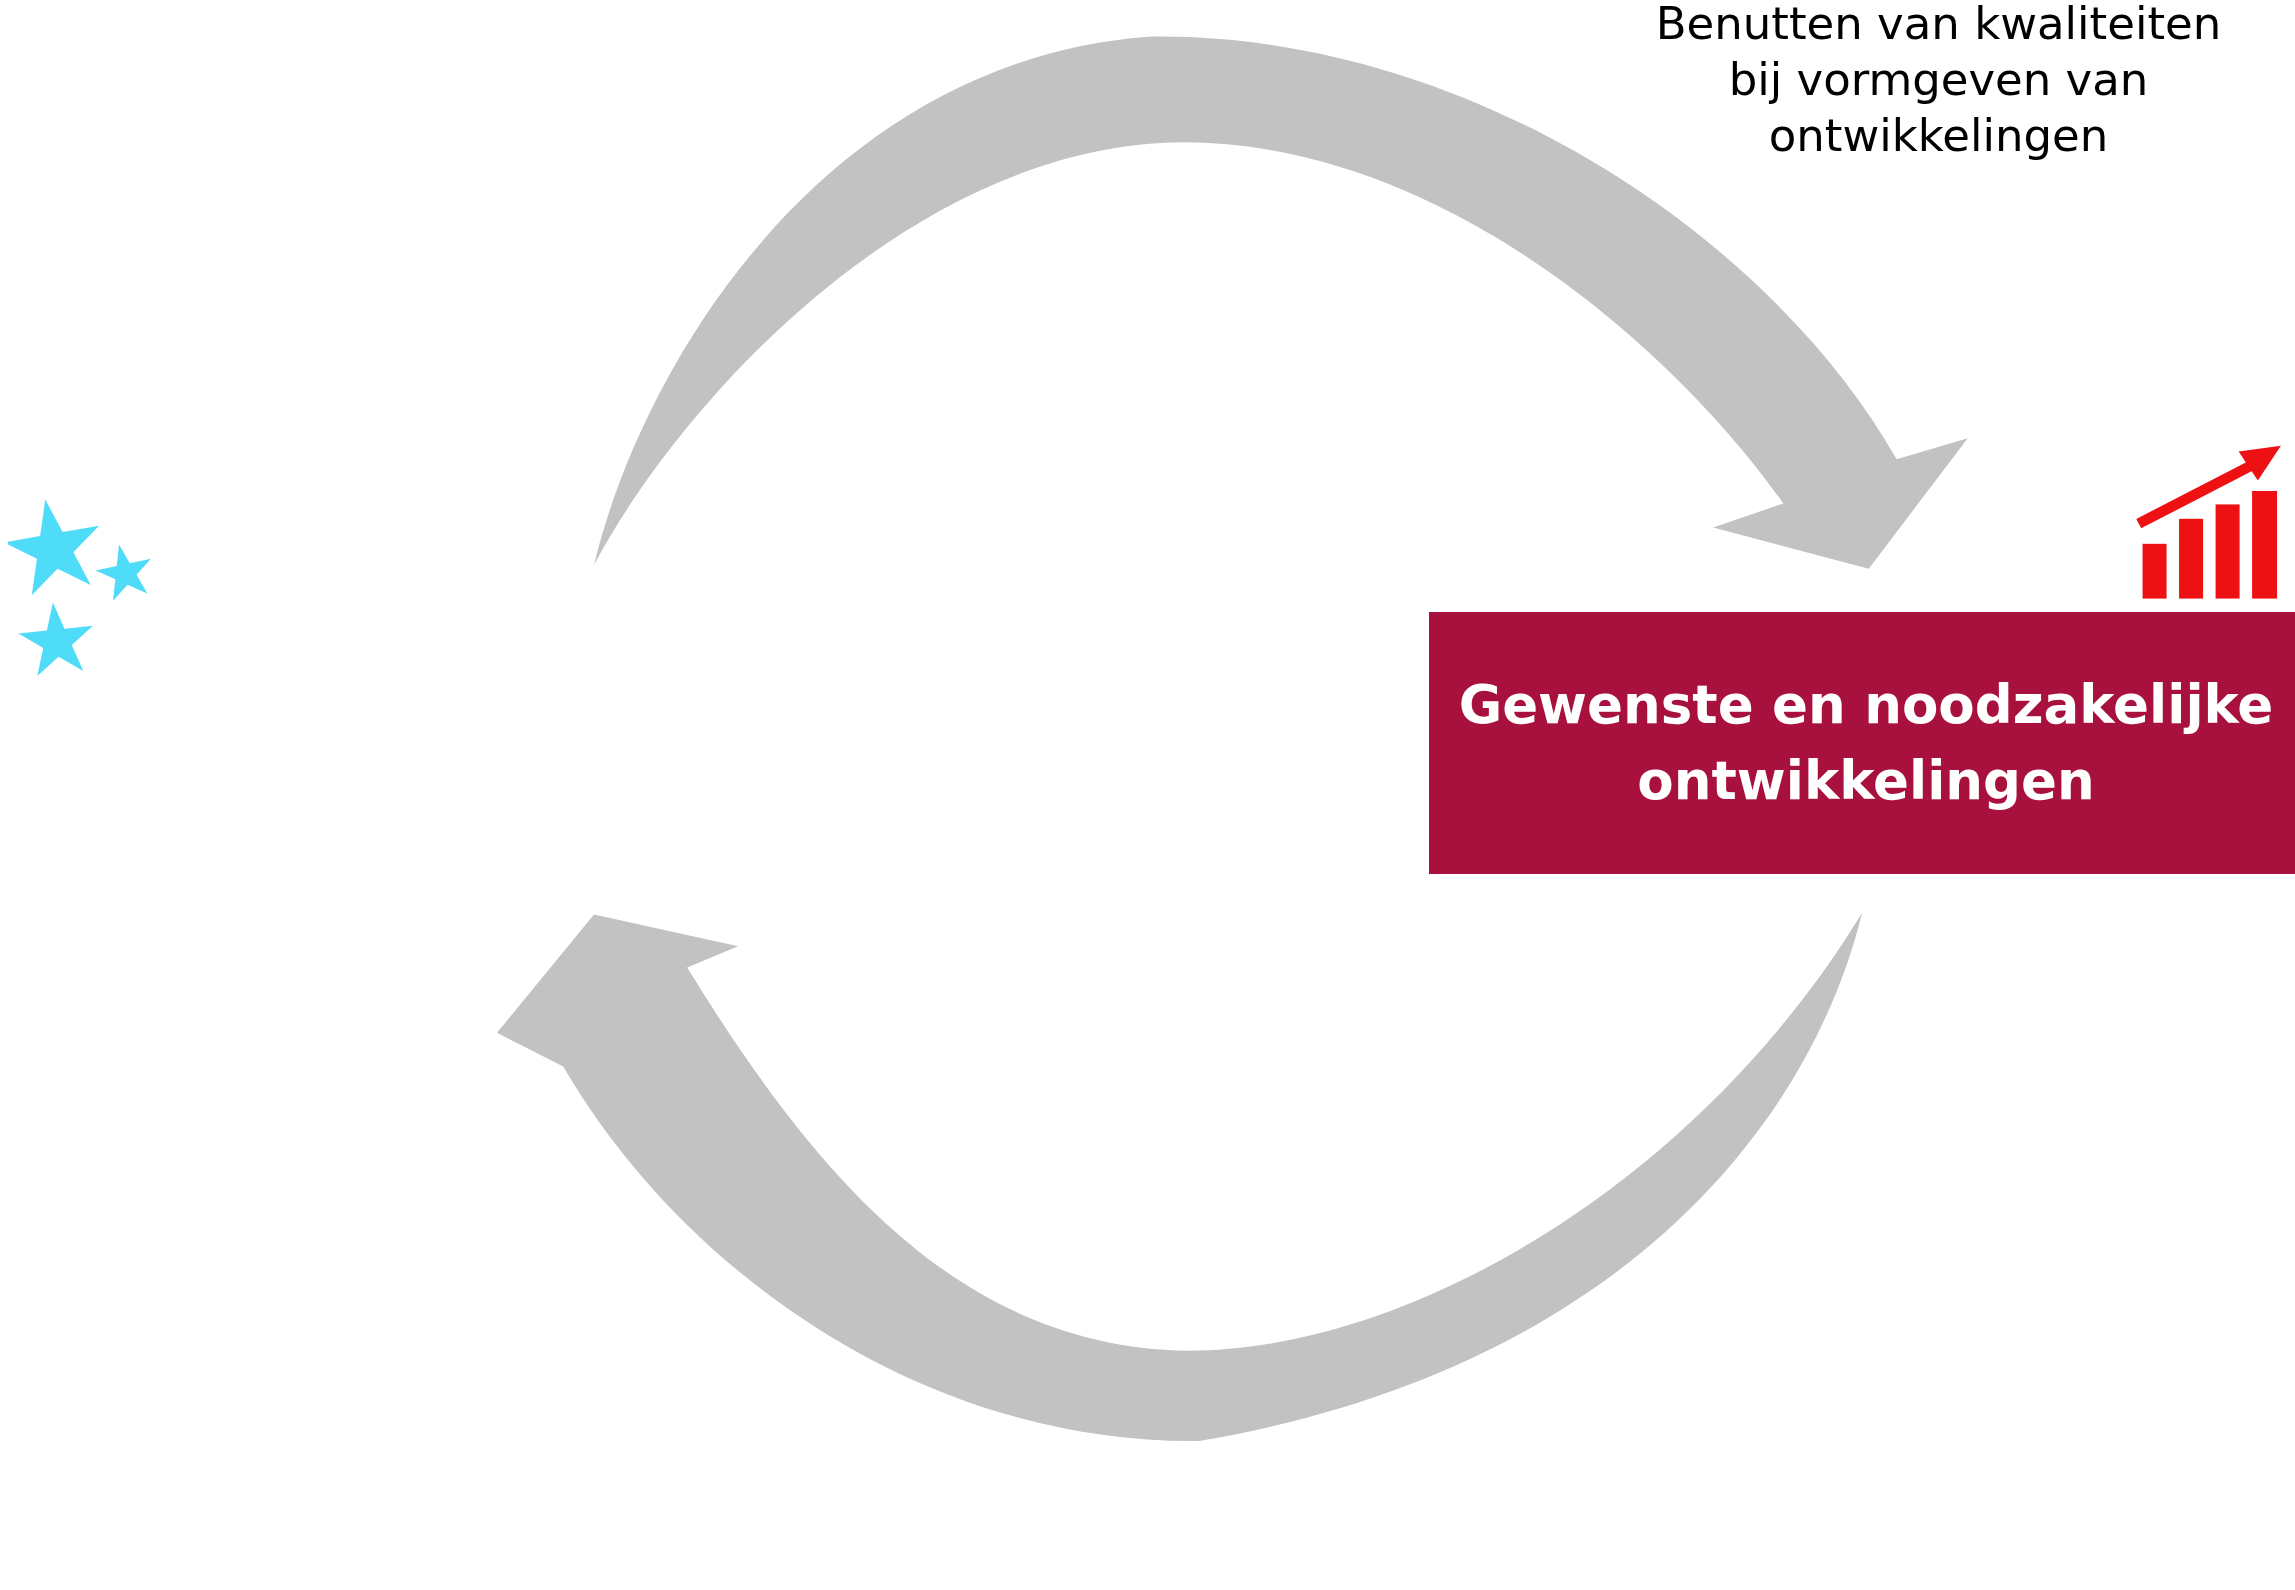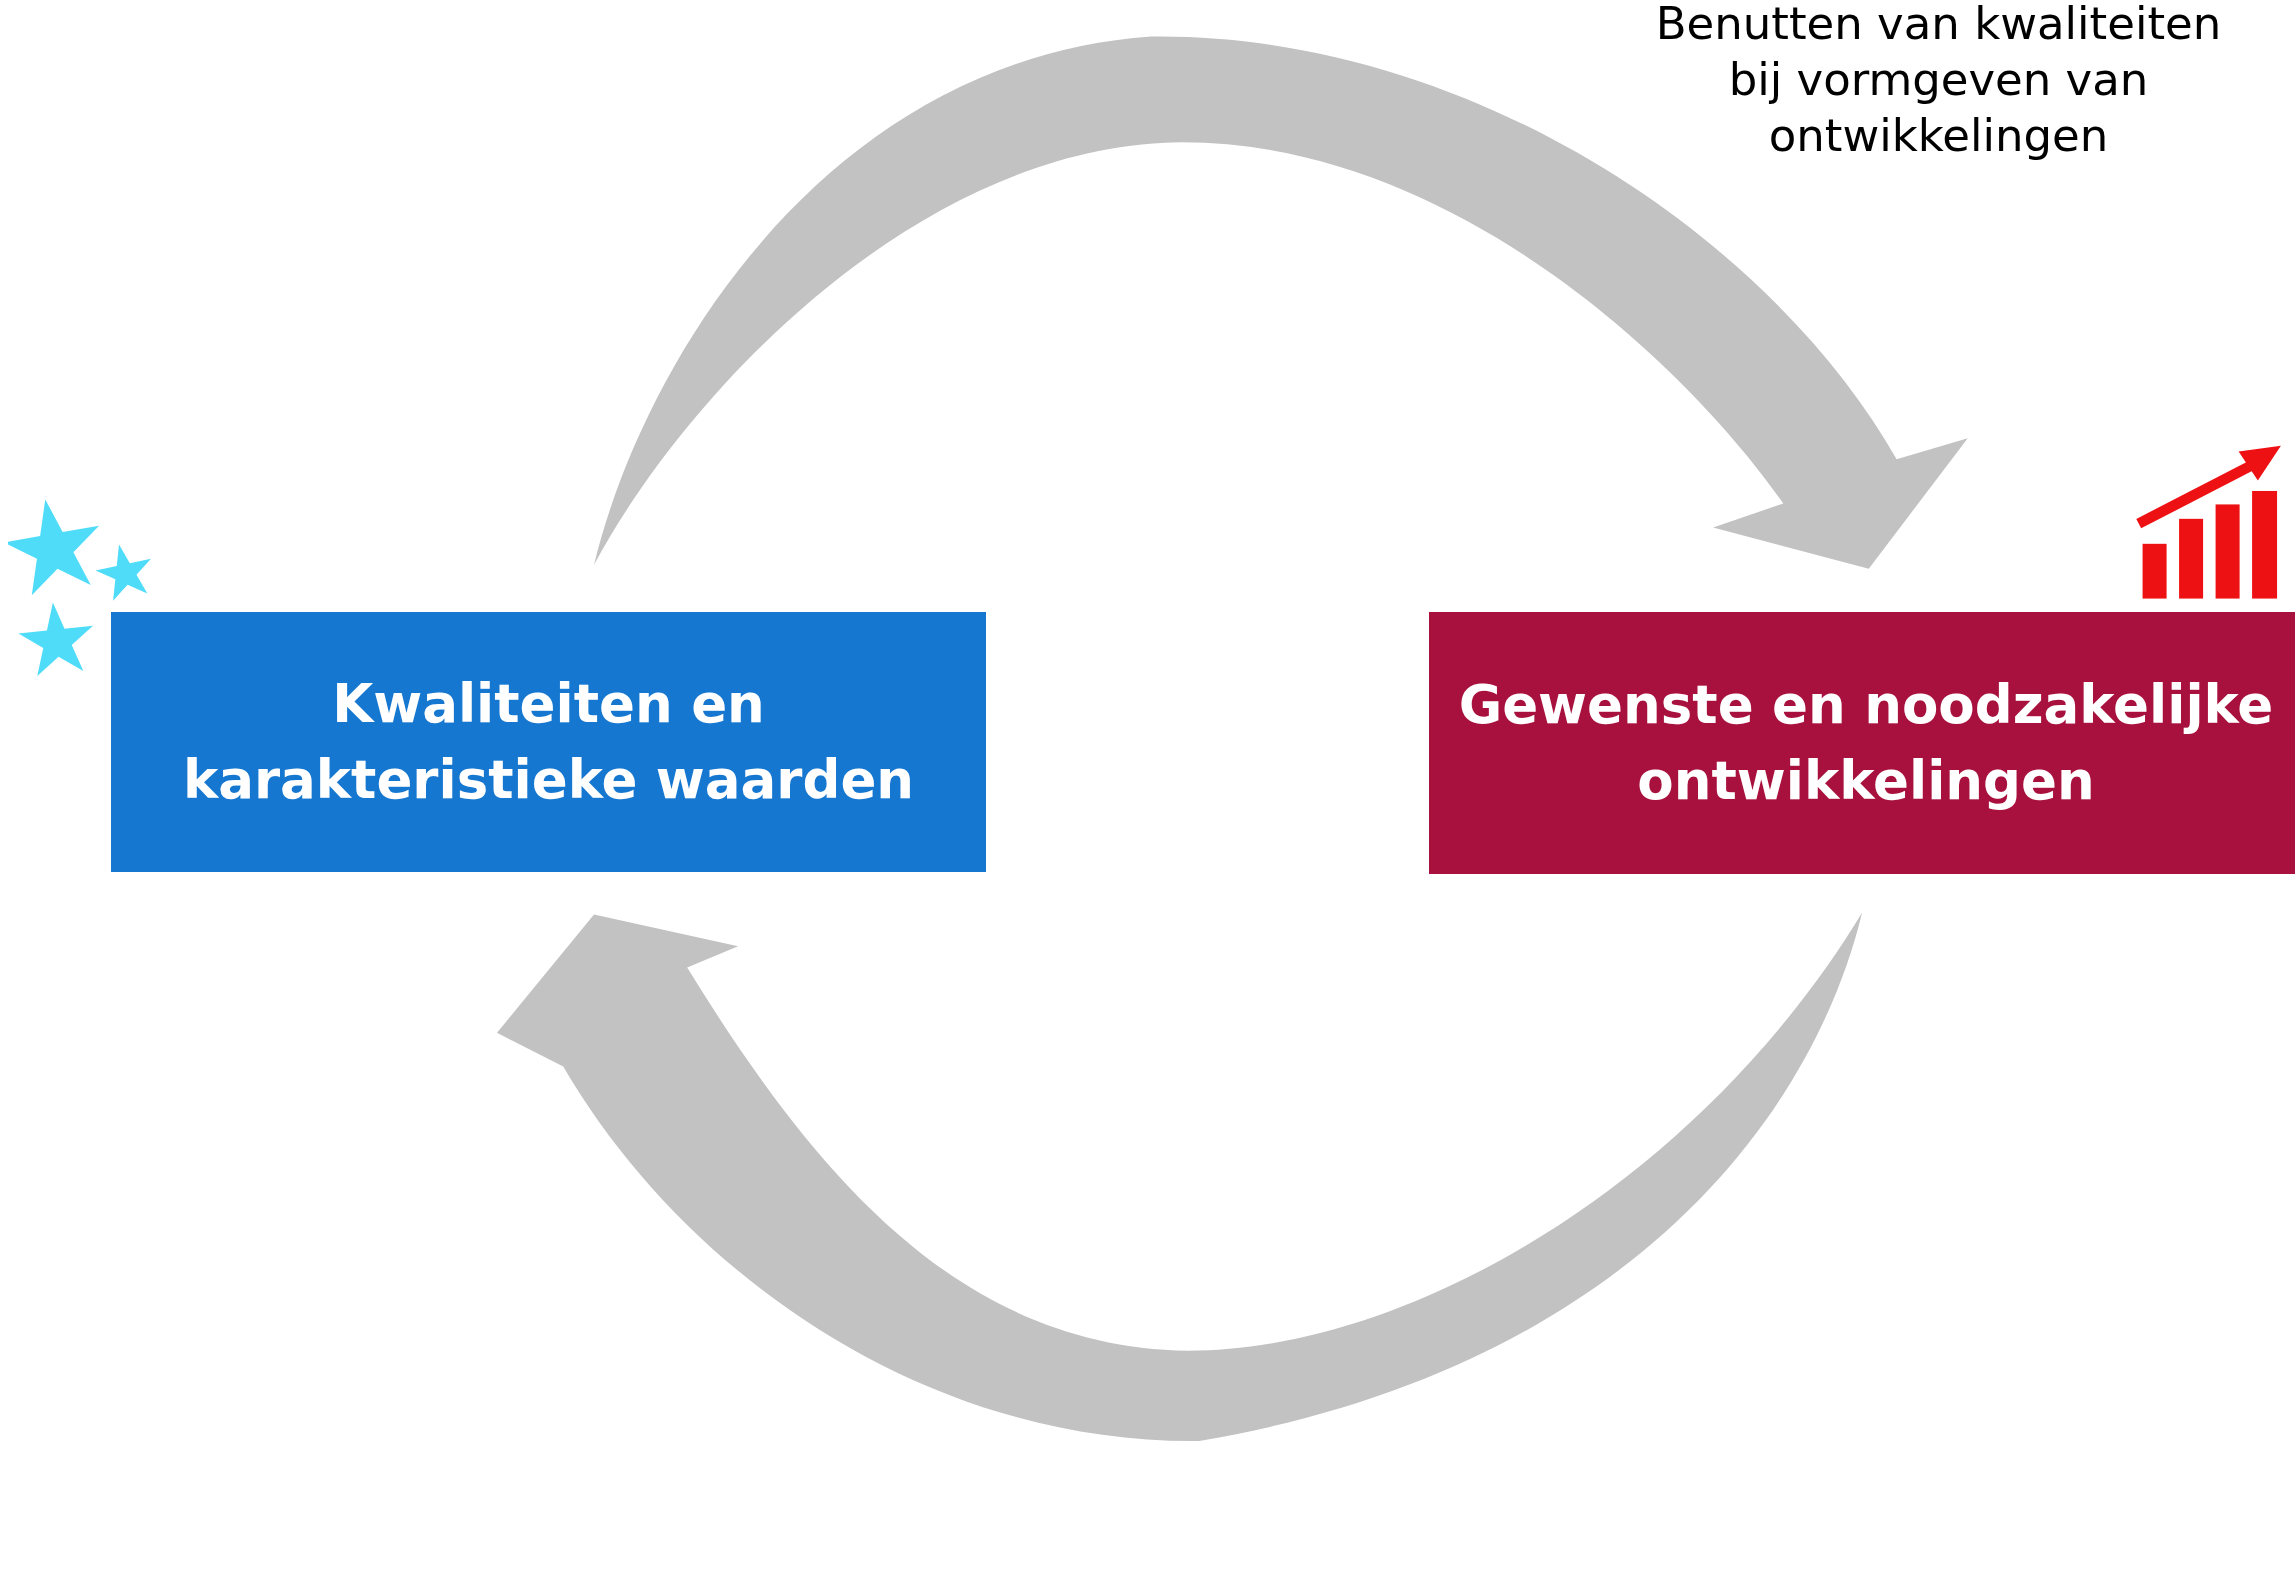--- a/index.html
+++ b/index.html
@@ -118,24 +118,20 @@
       <line x1="2218" y1="545" x2="2338" y2="483" stroke-width="11" stroke="#ee1113"></line>
       <polygon points="2366,464 2342,500 2322,470" fill="#ee1113"></polygon>
     </g>
   </svg>
 
   <div class="floating-label top">Benutten van kwaliteiten
 bij vormgeven van
 ontwikkelingen</div>
 
 
-  <div class="cycle-box left" style="background-color: rgb(21, 119, 208);">
-    <div class="box-label">Kwaliteiten en
-karakteristieke waarden</div>
-  </div>
 
   <div class="cycle-box right" style="background-color: rgb(168, 17, 61);">
     <div class="box-label">Gewenste en noodzakelijke
 ontwikkelingen</div>
   </div>
 
 </div>
 
 
 </body></html>

